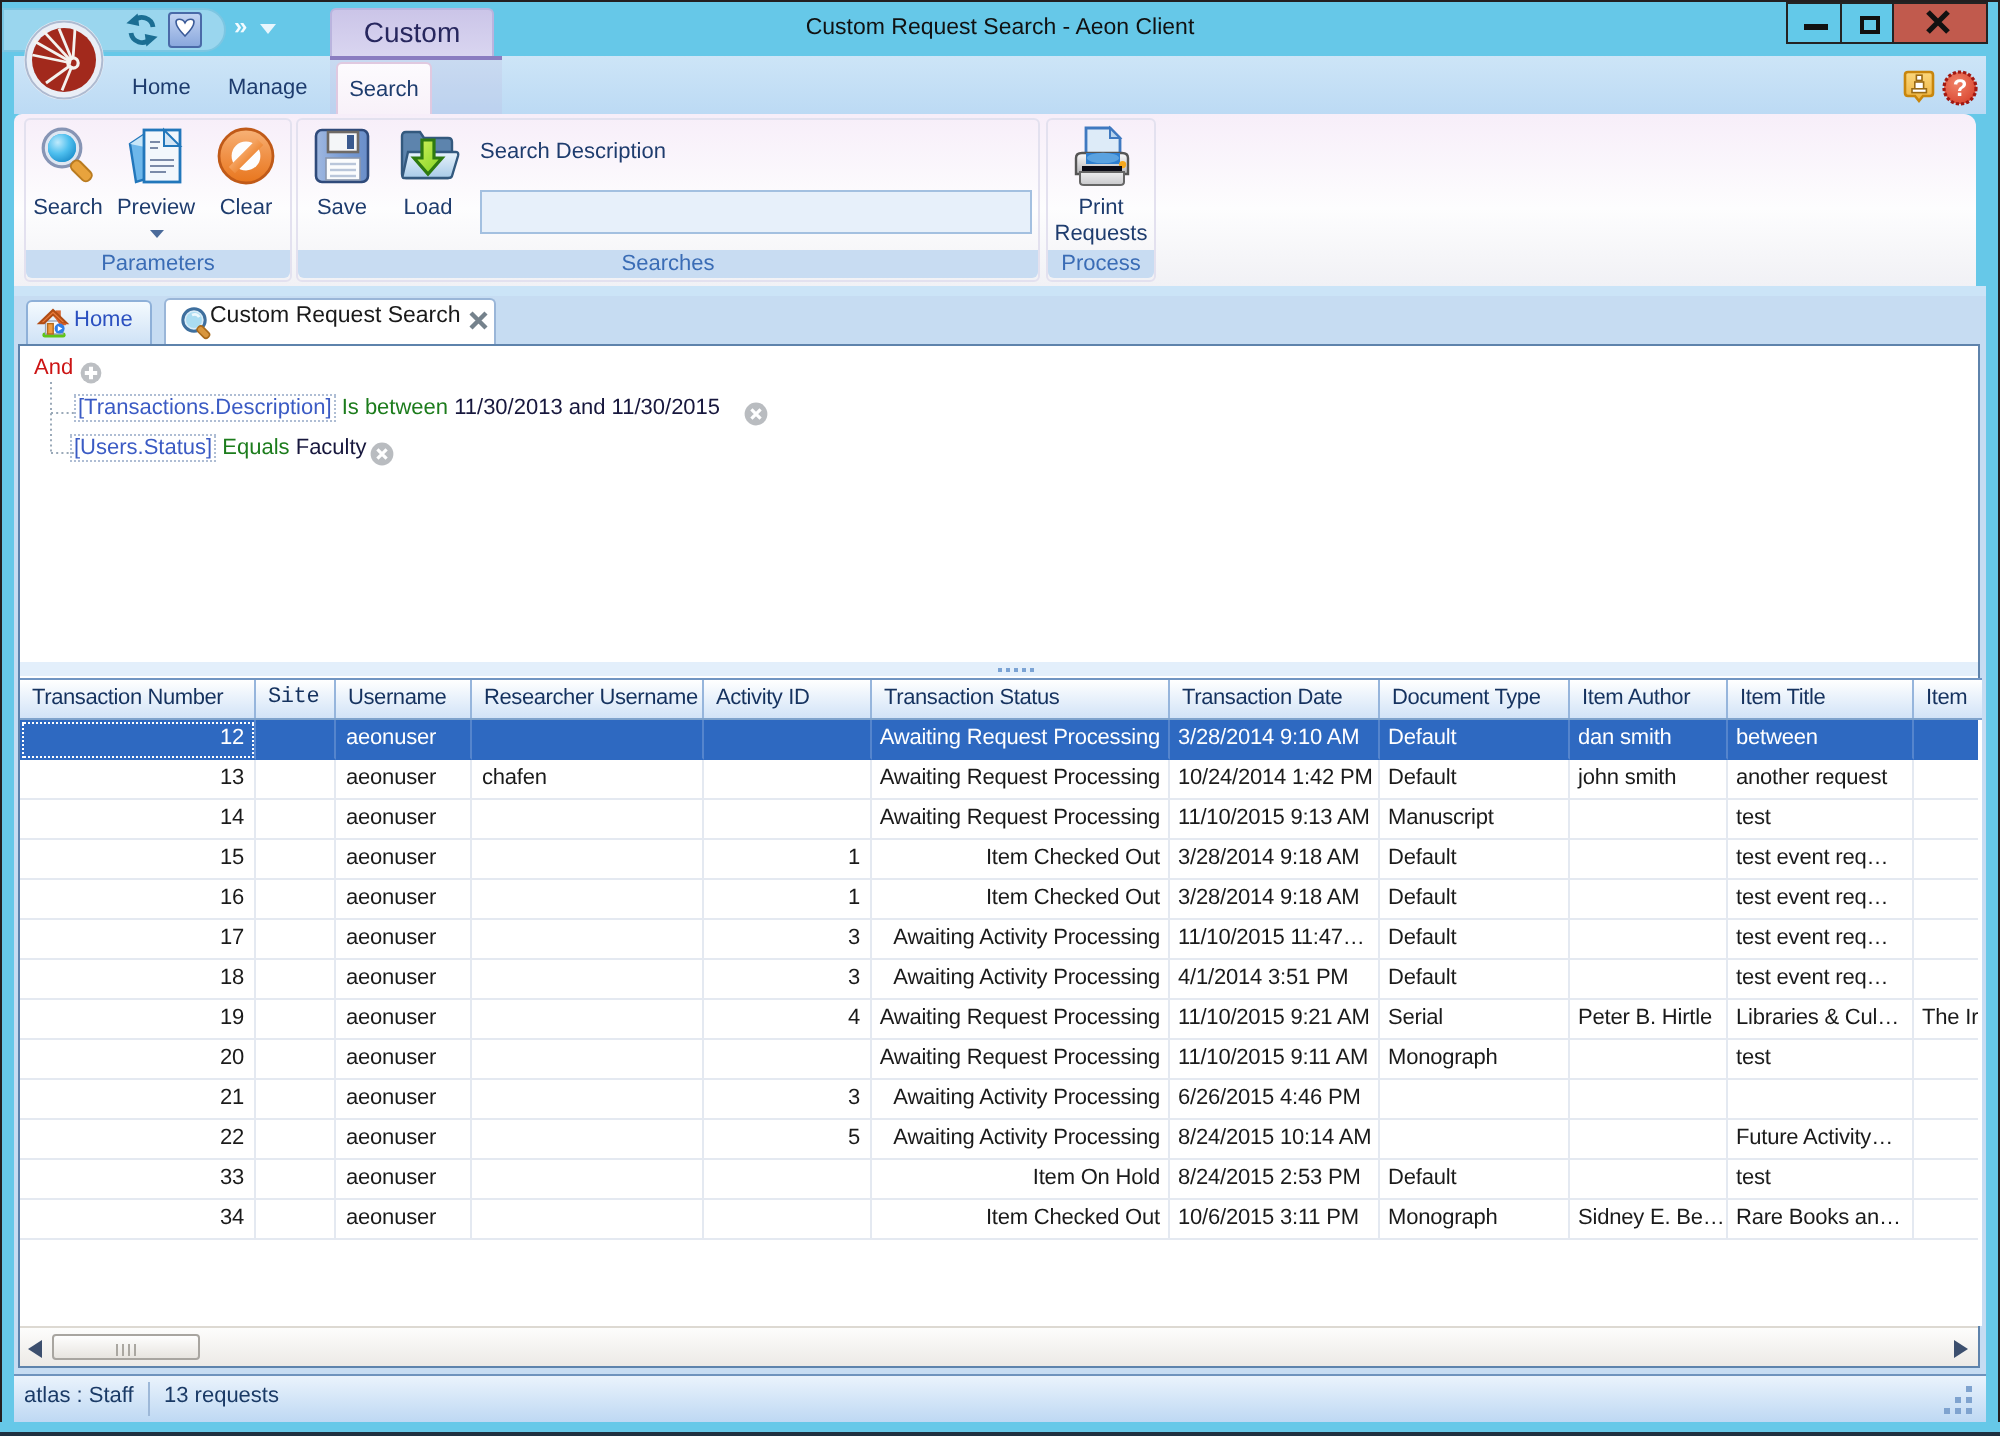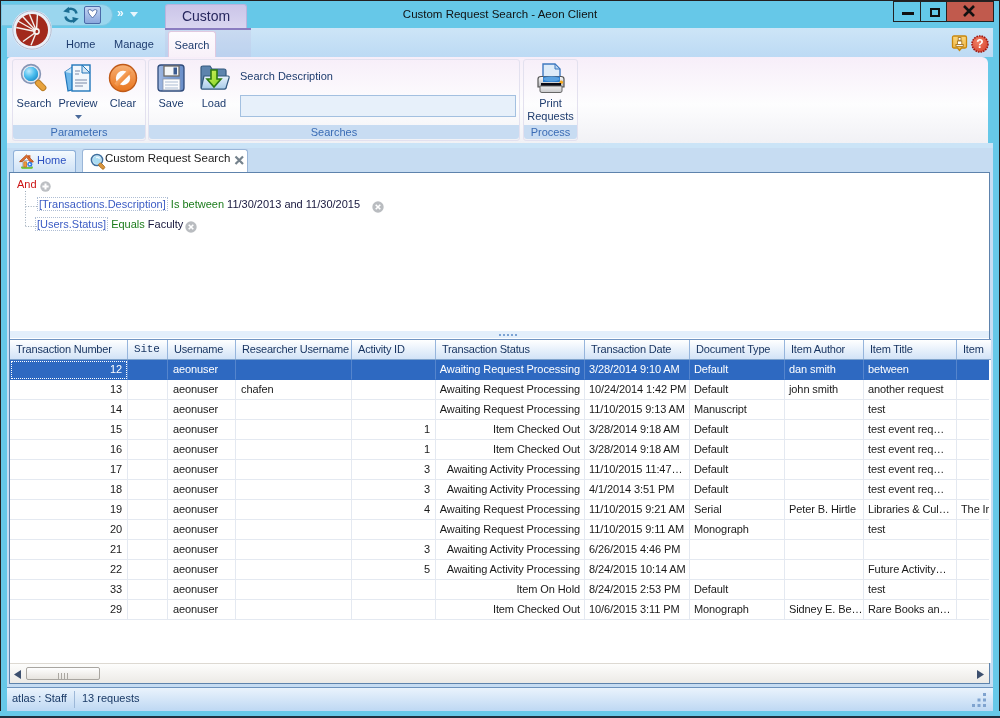--- a/index.html
+++ b/index.html
@@ -515,21 +515,21 @@
       <div class="c w4"></div>
       <div class="c w5"></div>
       <div class="c w6">Item On Hold</div>
       <div class="c w7">8/24/2015 2:53 PM</div>
       <div class="c w8">Default</div>
       <div class="c w9"></div>
       <div class="c w10">test</div>
       <div class="c w11"></div>
     </div>
 <div class="row">
-      <div class="c w1">29</div>
+      <div class="c w1">34</div>
       <div class="c w2"></div>
       <div class="c w3">aeonuser</div>
       <div class="c w4"></div>
       <div class="c w5"></div>
       <div class="c w6">Item Checked Out</div>
       <div class="c w7">10/6/2015 3:11 PM</div>
       <div class="c w8">Monograph</div>
       <div class="c w9">Sidney E. Be…</div>
       <div class="c w10">Rare Books an…</div>
       <div class="c w11"></div>

